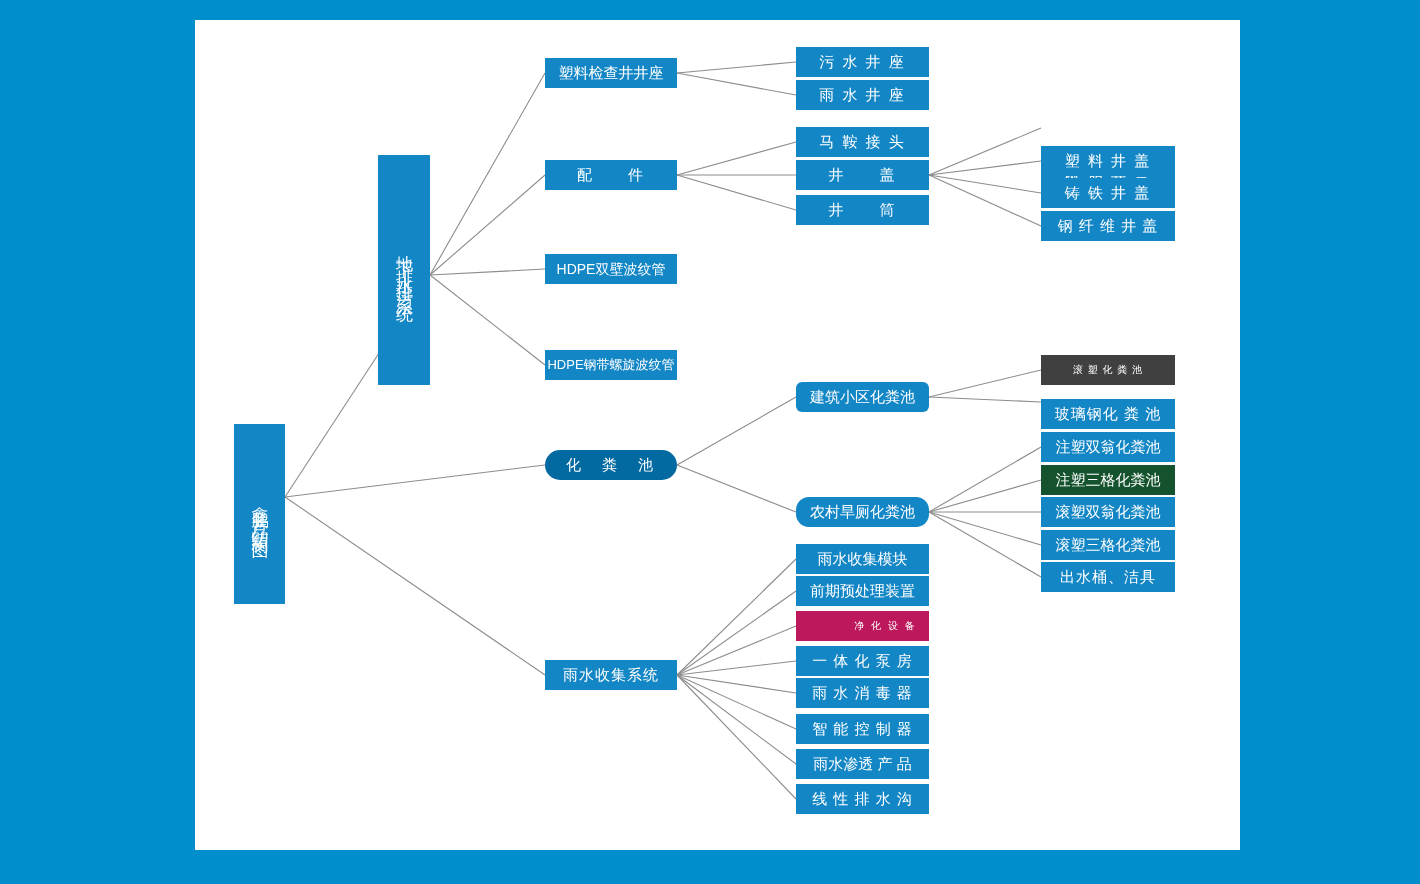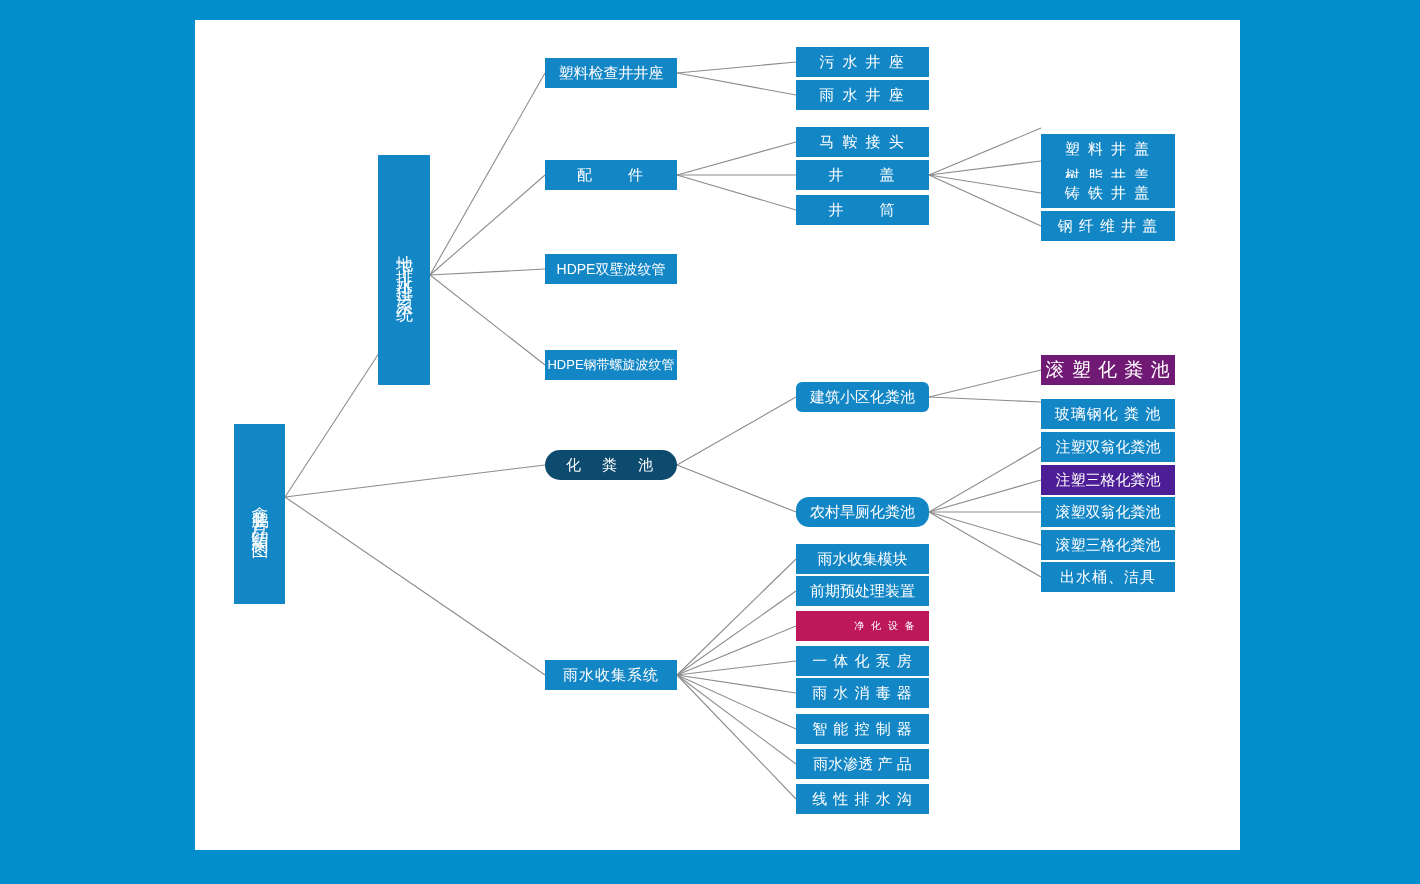--- a/index.html
+++ b/index.html
@@ -107,43 +107,43 @@
 
   <div class="node vert" style="left: 234px; top: 424px; width: 51px; height: 180px; font-size: 17px; background: rgb(19, 134, 198); color: rgb(255, 255, 255); letter-spacing: 6px;">鑫鹏产品结构图</div>
 
   <div class="node vert" style="left: 378px; top: 155px; width: 52px; height: 230px; font-size: 17px; background: rgb(19, 134, 198); color: rgb(255, 255, 255); letter-spacing: 7px;">地下排水排污系统</div>
 
   <div class="node" style="left: 545px; top: 58px; width: 132px; height: 30px; font-size: 15px; background: rgb(19, 134, 198); color: rgb(255, 255, 255); letter-spacing: 0px;">塑料检查井井座</div>
   <div class="node" style="left: 545px; top: 160px; width: 132px; height: 30px; font-size: 15px; background: rgb(19, 134, 198); color: rgb(255, 255, 255); letter-spacing: 2px;">配　　件</div>
   <div class="node" style="left: 545px; top: 254px; width: 132px; height: 30px; font-size: 14px; background: rgb(19, 134, 198); color: rgb(255, 255, 255); letter-spacing: 0px;">HDPE双壁波纹管</div>
   <div class="node" style="left: 545px; top: 350px; width: 132px; height: 30px; font-size: 13px; background: rgb(19, 134, 198); color: rgb(255, 255, 255); letter-spacing: 0px;">HDPE钢带螺旋波纹管</div>
 
-  <div class="node" style="left: 545px; top: 450px; width: 132px; height: 30px; font-size: 15px; background: #0c4a6e; color: rgb(255, 255, 255); letter-spacing: 3px; border-radius: 15px;">化　粪　池</div>
+  <div class="node" style="left: 545px; top: 450px; width: 132px; height: 30px; font-size: 15px; background: #0369a1; color: rgb(255, 255, 255); letter-spacing: 3px; border-radius: 15px;">化　粪　池</div>
   <div class="node" style="left: 545px; top: 660px; width: 132px; height: 30px; font-size: 15px; background: rgb(19, 134, 198); color: rgb(255, 255, 255); letter-spacing: 1px;">雨水收集系统</div>
 
   <div class="node" style="left: 796px; top: 47px; width: 133px; height: 30px; font-size: 15px; background: rgb(19, 134, 198); color: rgb(255, 255, 255); letter-spacing: 2px;">污 水 井 座</div>
   <div class="node" style="left: 796px; top: 80px; width: 133px; height: 30px; font-size: 15px; background: rgb(19, 134, 198); color: rgb(255, 255, 255); letter-spacing: 2px;">雨 水 井 座</div>
 
   <div class="node" style="left: 796px; top: 127px; width: 133px; height: 30px; font-size: 15px; background: rgb(19, 134, 198); color: rgb(255, 255, 255); letter-spacing: 2px;">马 鞍 接 头</div>
   <div class="node" style="left: 796px; top: 160px; width: 133px; height: 30px; font-size: 15px; background: rgb(19, 134, 198); color: rgb(255, 255, 255); letter-spacing: 2px;">井　　盖</div>
   <div class="node" style="left: 796px; top: 195px; width: 133px; height: 30px; font-size: 15px; background: rgb(19, 134, 198); color: rgb(255, 255, 255); letter-spacing: 2px;">井　　筒</div>
 
   <div class="node" style="left: 1041px; top: 117px; width: 134px; height: 30px; font-size: 15px; background: rgb(19, 134, 198); color: rgb(255, 255, 255); letter-spacing: 2px; margin-top: 44px;">树 脂 井 盖</div>
-  <div class="node" style="left: 1041px; top: 134px; width: 134px; height: 30px; font-size: 15px; background: rgb(19, 134, 198); color: rgb(255, 255, 255); letter-spacing: 2px;">塑 料 井 盖</div>
+  <div class="node" style="left: 1041px; top: 146px; width: 134px; height: 30px; font-size: 15px; background: rgb(19, 134, 198); color: rgb(255, 255, 255); letter-spacing: 2px;">塑 料 井 盖</div>
   <div class="node" style="left: 1041px; top: 178px; width: 134px; height: 30px; font-size: 15px; background: rgb(19, 134, 198); color: rgb(255, 255, 255); letter-spacing: 2px;">铸 铁 井 盖</div>
   <div class="node" style="left: 1041px; top: 211px; width: 134px; height: 30px; font-size: 15px; background: rgb(19, 134, 198); color: rgb(255, 255, 255); letter-spacing: 1px;">钢 纤 维 井 盖</div>
 
   <div class="node" style="left: 796px; top: 382px; width: 133px; height: 30px; font-size: 15px; background: rgb(19, 134, 198); color: rgb(255, 255, 255); letter-spacing: 0px; border-radius: 6px;">建筑小区化粪池</div>
   <div class="node" style="left: 796px; top: 497px; width: 133px; height: 30px; font-size: 15px; background: rgb(19, 134, 198); color: rgb(255, 255, 255); letter-spacing: 0px; border-radius: 13px;">农村旱厕化粪池</div>
 
-  <div class="node" style="left: 1041px; top: 355px; width: 134px; height: 30px; font-size: 19px; background: #701a75; color: rgb(255, 255, 255); letter-spacing: 1px;">滚 塑 化 粪 池</div>
+  <div class="node" style="left: 1041px; top: 355px; width: 134px; height: 30px; font-size: 10px; background: #404040; color: rgb(255, 255, 255); letter-spacing: 1px;">滚 塑 化 粪 池</div>
   <div class="node" style="left: 1041px; top: 387px; width: 134px; height: 30px; font-size: 15px; background: rgb(19, 134, 198); color: rgb(255, 255, 255); letter-spacing: 1px; margin-top: 12px;">玻璃钢化 粪 池</div>
 
   <div class="node" style="left: 1041px; top: 432px; width: 134px; height: 30px; font-size: 15px; background: rgb(19, 134, 198); color: rgb(255, 255, 255); letter-spacing: 0px;">注塑双翁化粪池</div>
-  <div class="node" style="left: 1041px; top: 465px; width: 134px; height: 30px; font-size: 15px; background: #4c1d95; color: rgb(255, 255, 255); letter-spacing: 0px;">注塑三格化粪池</div>
+  <div class="node" style="left: 1041px; top: 465px; width: 134px; height: 30px; font-size: 15px; background: #14532d; color: rgb(255, 255, 255); letter-spacing: 0px;">注塑三格化粪池</div>
   <div class="node" style="left: 1041px; top: 497px; width: 134px; height: 30px; font-size: 15px; background: rgb(19, 134, 198); color: rgb(255, 255, 255); letter-spacing: 0px;">滚塑双翁化粪池</div>
   <div class="node" style="left: 1041px; top: 530px; width: 134px; height: 30px; font-size: 15px; background: rgb(19, 134, 198); color: rgb(255, 255, 255); letter-spacing: 0px;">滚塑三格化粪池</div>
   <div class="node" style="left: 1041px; top: 562px; width: 134px; height: 30px; font-size: 15px; background: rgb(19, 134, 198); color: rgb(255, 255, 255); letter-spacing: 1px;">出水桶、洁具</div>
 
   <div class="node" style="left: 796px; top: 544px; width: 133px; height: 30px; font-size: 15px; background: rgb(19, 134, 198); color: rgb(255, 255, 255); letter-spacing: 0px;">雨水收集模块</div>
   <div class="node" style="left: 796px; top: 576px; width: 133px; height: 30px; font-size: 15px; background: rgb(19, 134, 198); color: rgb(255, 255, 255); letter-spacing: 0px;">前期预处理装置</div>
   <div class="node" style="left: 796px; top: 611px; width: 133px; height: 30px; font-size: 10px; background: #be185d; color: rgb(255, 255, 255); letter-spacing: 2px; padding-left: 46px;">净 化 设 备</div>
   <div class="node" style="left: 796px; top: 646px; width: 133px; height: 30px; font-size: 15px; background: rgb(19, 134, 198); color: rgb(255, 255, 255); letter-spacing: 1px;">一 体 化 泵 房</div>
   <div class="node" style="left: 796px; top: 678px; width: 133px; height: 30px; font-size: 15px; background: rgb(19, 134, 198); color: rgb(255, 255, 255); letter-spacing: 1px;">雨 水 消 毒 器</div>
   <div class="node" style="left: 796px; top: 714px; width: 133px; height: 30px; font-size: 15px; background: rgb(19, 134, 198); color: rgb(255, 255, 255); letter-spacing: 1px;">智 能 控 制 器</div>

